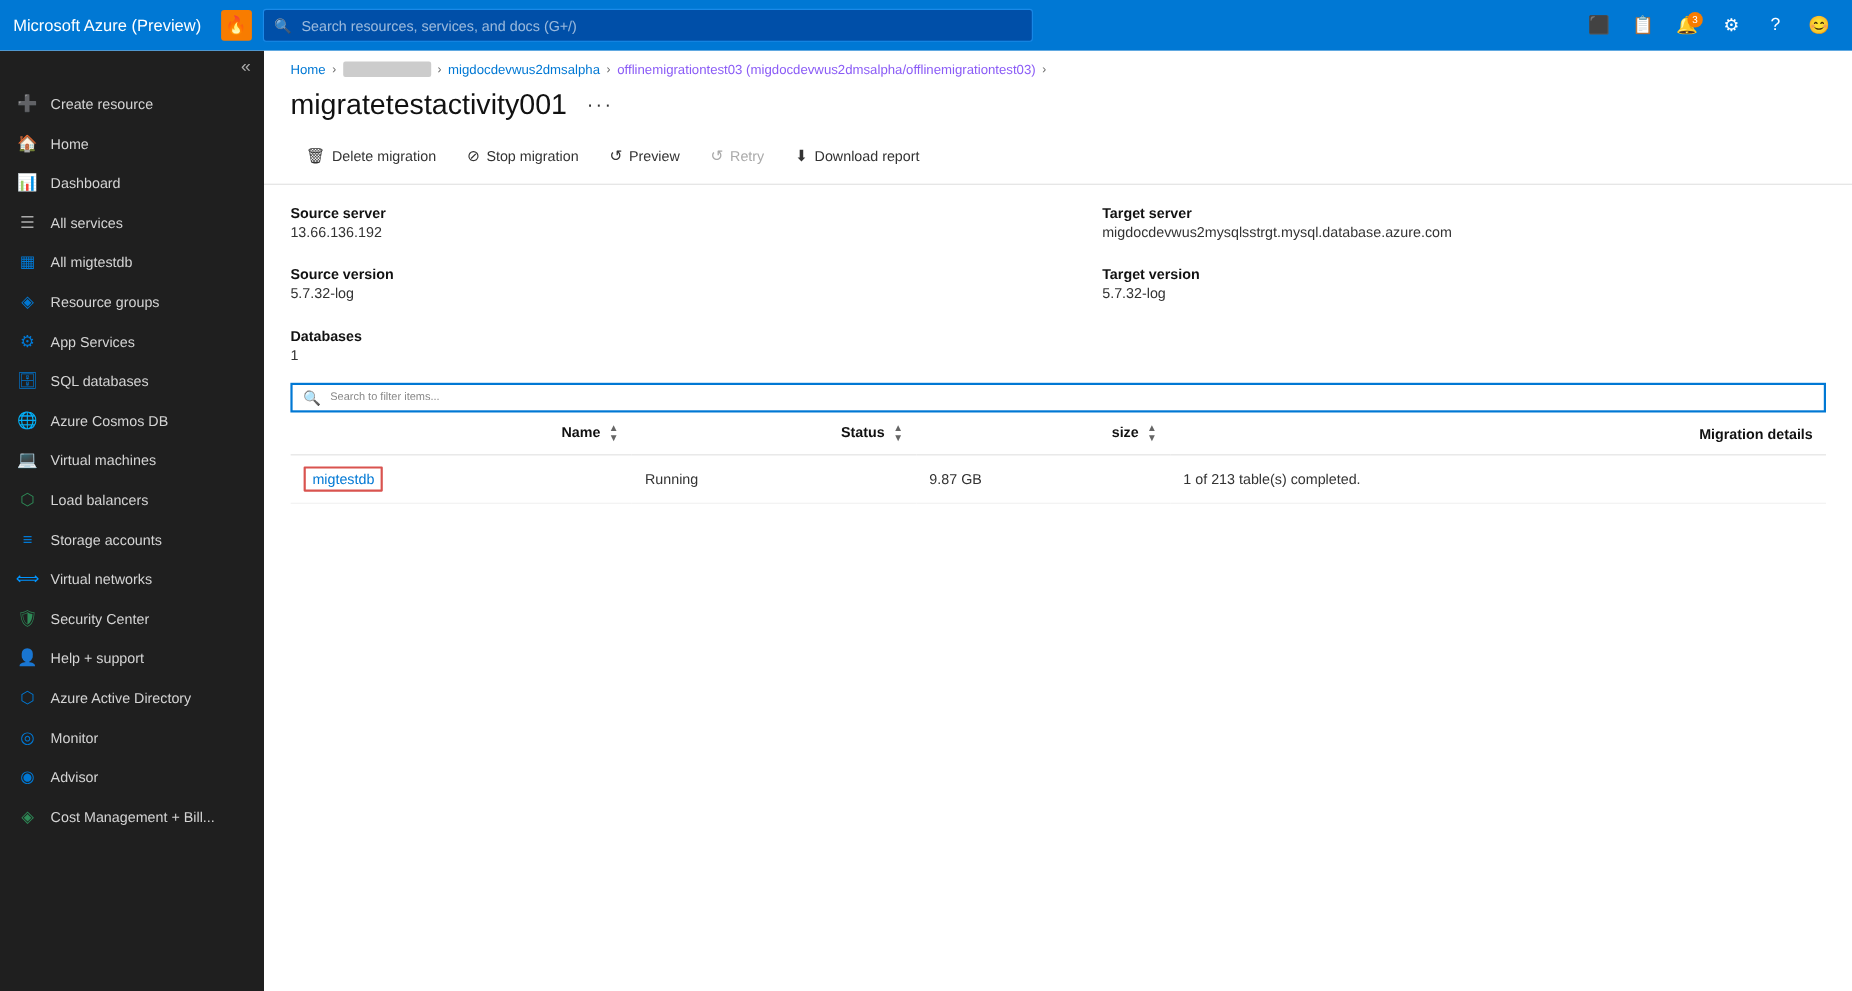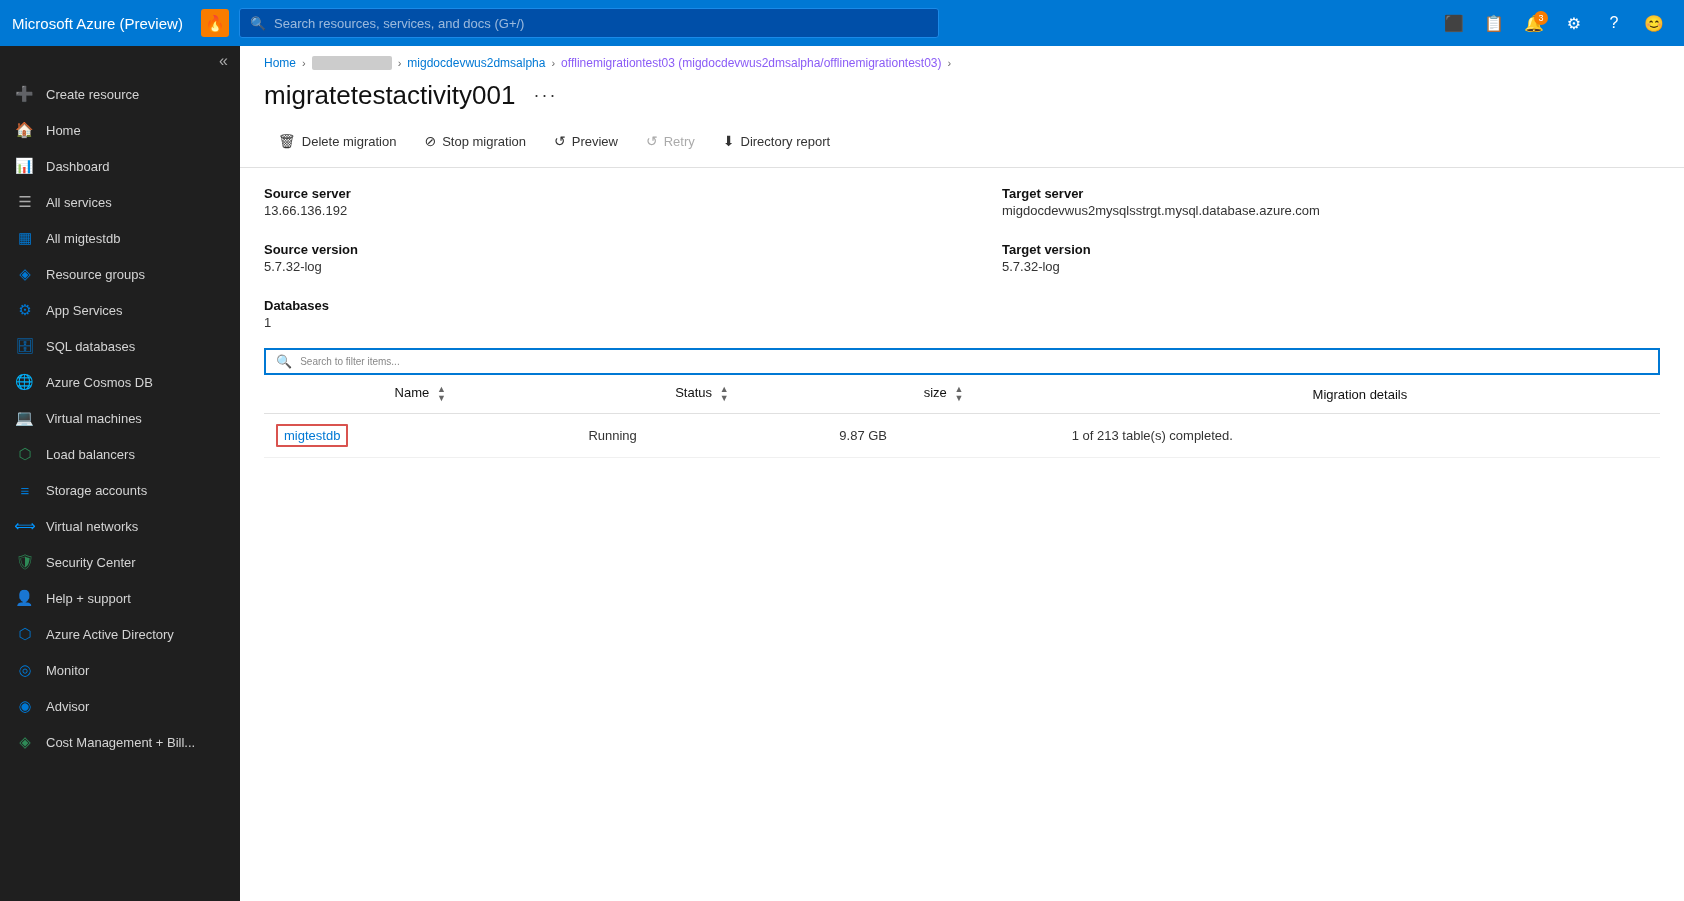--- a/index.html
+++ b/index.html
@@ -267,24 +267,24 @@
     .data-table-wrap {
       flex: 1;
       overflow-y: auto;
       margin: 0 24px;
     }
     .data-table {
       width: 100%;
       border-collapse: collapse;
     }
     .data-table thead th {
-      text-align: center;
+      text-align: right;
       padding: 10px 12px;
       font-size: 13px;
-      font-weight: 400;
+      font-weight: 700;
       color: #111;
       border-bottom: 1px solid #e0e0e0;
       white-space: nowrap;
     }
     .data-table thead th .sort-icon {
       display: inline-flex;
       flex-direction: column;
       vertical-align: middle;
       margin-left: 4px;
       font-size: 9px;
@@ -445,21 +445,21 @@
       <button class="toolbar-btn">
         <span class="toolbar-icon">↺</span>
         <span>Preview</span>
       </button>
       <button class="toolbar-btn disabled">
         <span class="toolbar-icon">↺</span>
         <span>Retry</span>
       </button>
       <button class="toolbar-btn">
         <span class="toolbar-icon">⬇</span>
-        <span>Directory report</span>
+        <span>Download report</span>
       </button>
     </div>
 
     <div class="info-section">
       <div>
         <div class="info-field-label">Source server</div>
         <div class="info-field-value">13.66.136.192</div>
       </div>
       <div>
         <div class="info-field-label">Target server</div>

